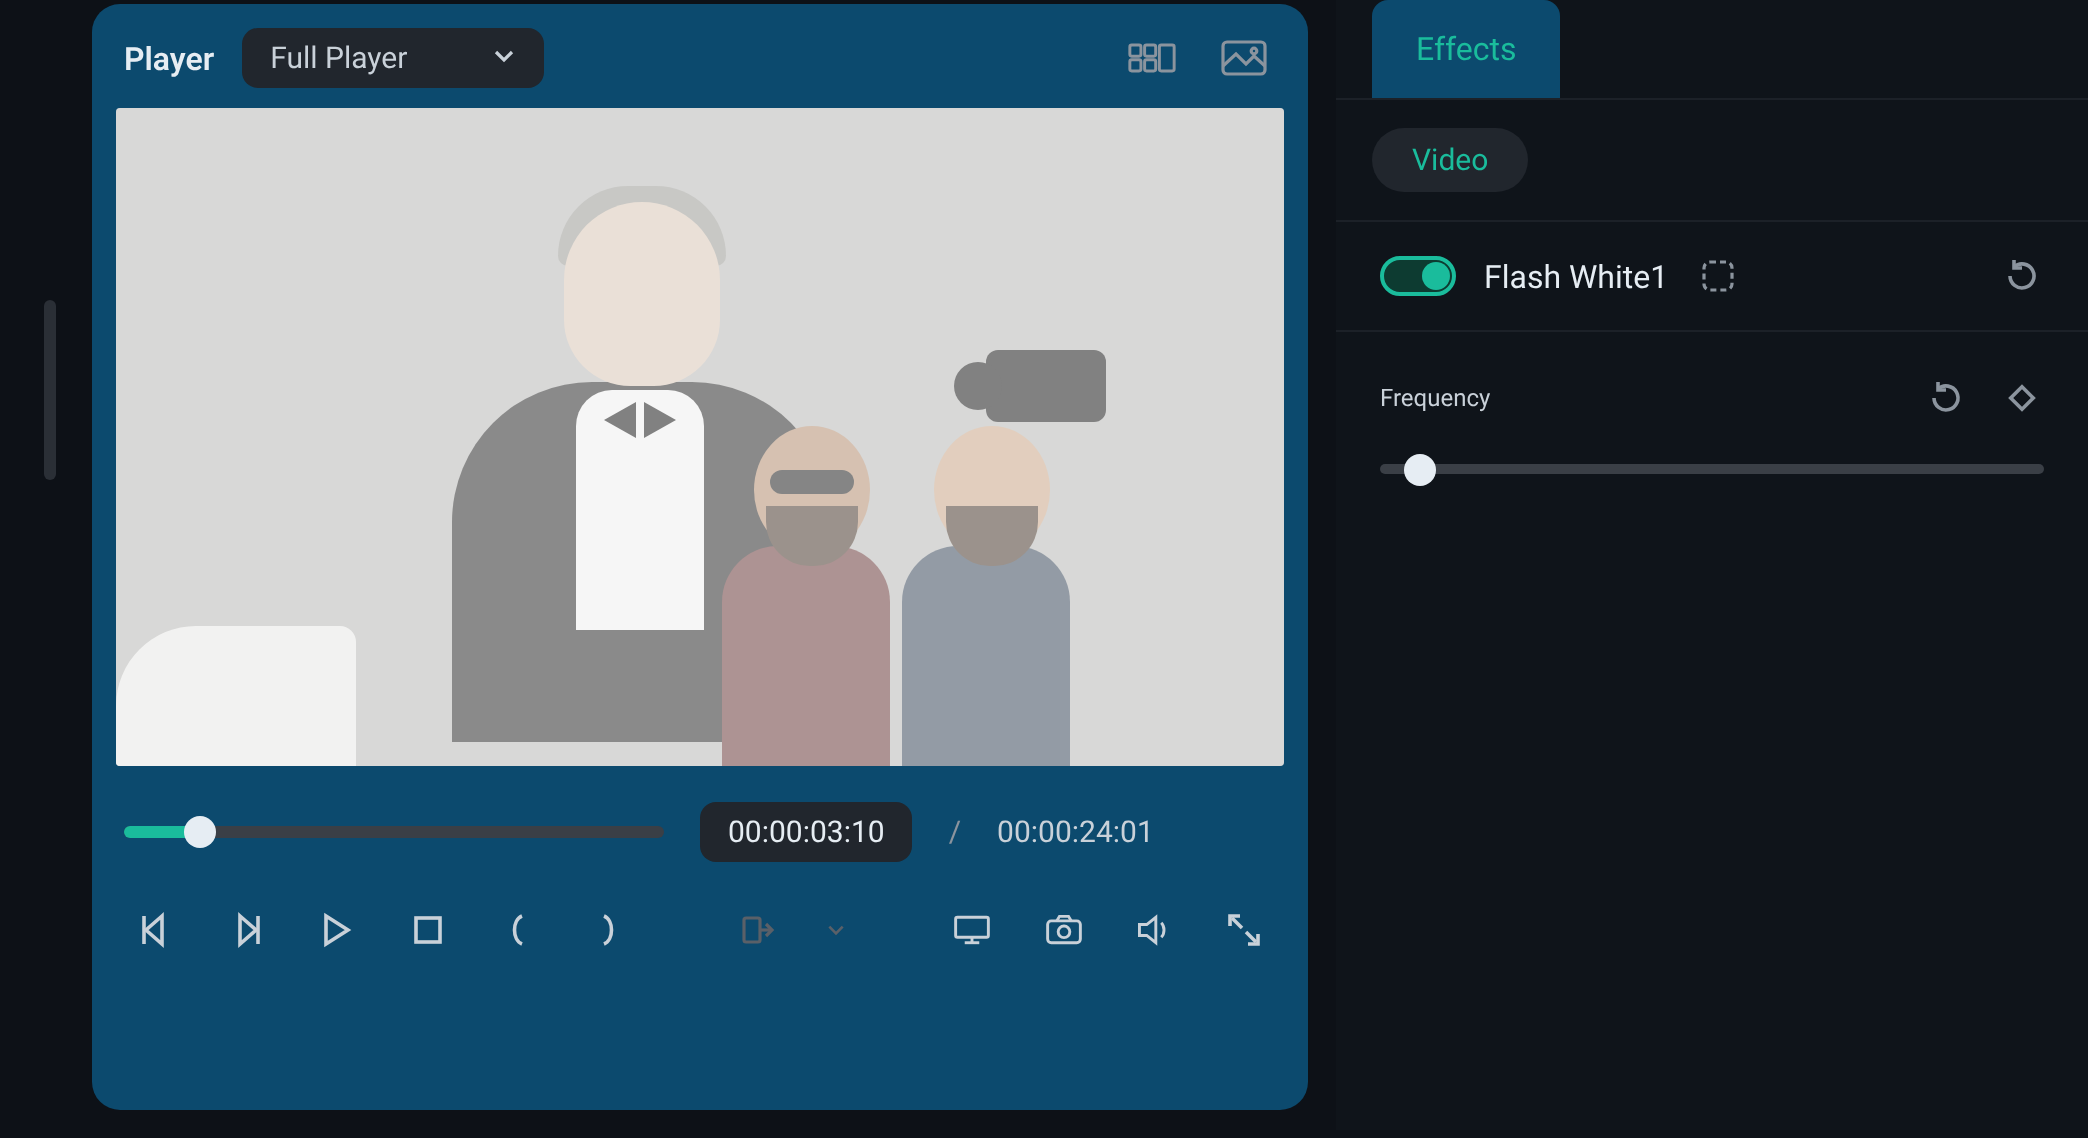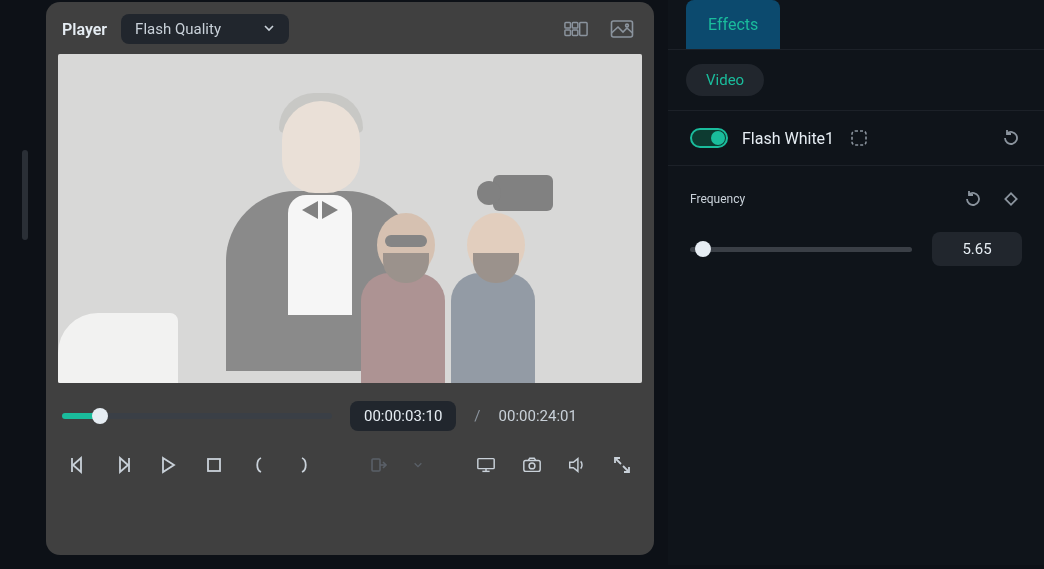--- a/index.html
+++ b/index.html
@@ -27,21 +27,21 @@
     border-radius: 3px;
   }
   .main {
     flex: 1;
     display: flex;
     gap: 14px;
     padding: 0 0 4px 8px;
   }
   .player-panel {
     width: 608px;
-    background: #404040;
+    background: #0c4a6e;
     border-radius: 14px;
     display: flex;
     flex-direction: column;
     padding: 10px 12px 12px 12px;
     margin-top: 2px;
     margin-bottom: 10px;
   }
   .player-header {
     display: flex;
     align-items: center;
@@ -380,21 +380,21 @@
 <div class="left-strip">
   <div class="vscroll"></div>
 </div>
 
 <div class="main">
 
   <div class="player-panel">
     <div class="player-header">
       <div class="player-title">Player</div>
       <div class="quality-select">
-        <span>Flash Quality</span>
+        <span>Full Player</span>
         <span class="chevron-down">
           <svg viewBox="0 0 12 12" fill="none" stroke="currentColor" stroke-width="1.6">
               <path d="M2 4l4 4 4-4"></path>
             </svg>
         </span>
       </div>
       <div class="header-spacer"></div>
       <div class="header-icon">
         <svg viewBox="0 0 26 20" fill="none" stroke="currentColor" stroke-width="1.6">
           <rect x="1" y="3" width="6" height="6" rx="1"></rect>
@@ -570,17 +570,16 @@
         <div class="small-icon">
           <svg viewBox="0 0 20 20" fill="none" stroke="currentColor" stroke-width="1.8">
               <rect x="6" y="6" width="8" height="8" transform="rotate(45 10 10)"></rect>
             </svg>
         </div>
       </div>
       <div class="param-slider-row">
         <div class="param-track">
           <div class="param-thumb" id="param-thumb" style="left: 6%;"></div>
         </div>
-        <div class="param-value">5.65</div>
       </div>
     </div>
   </div>
 </div>
 
 </body></html>

